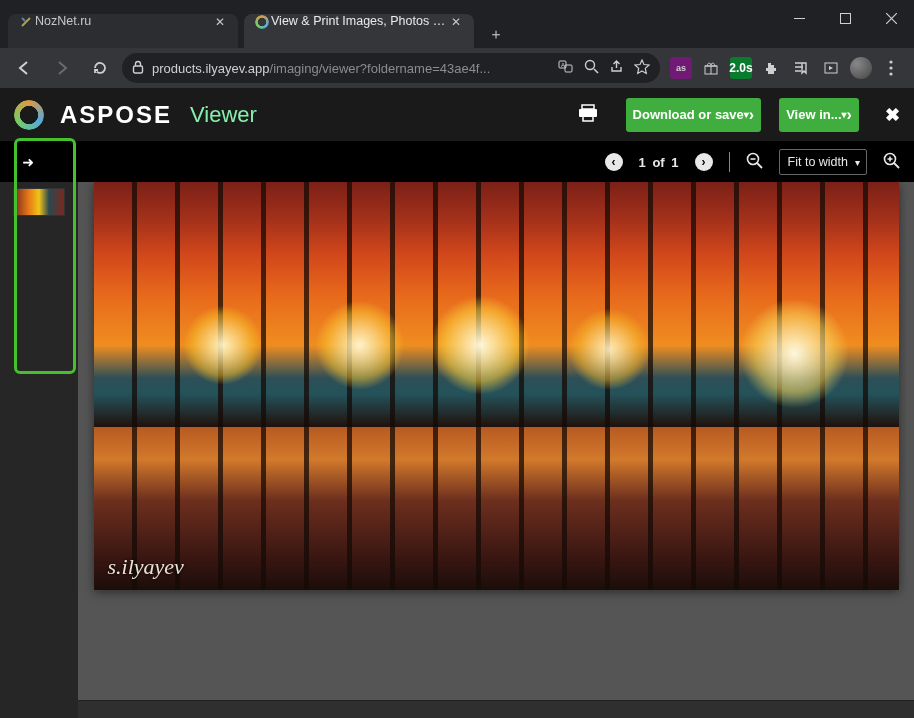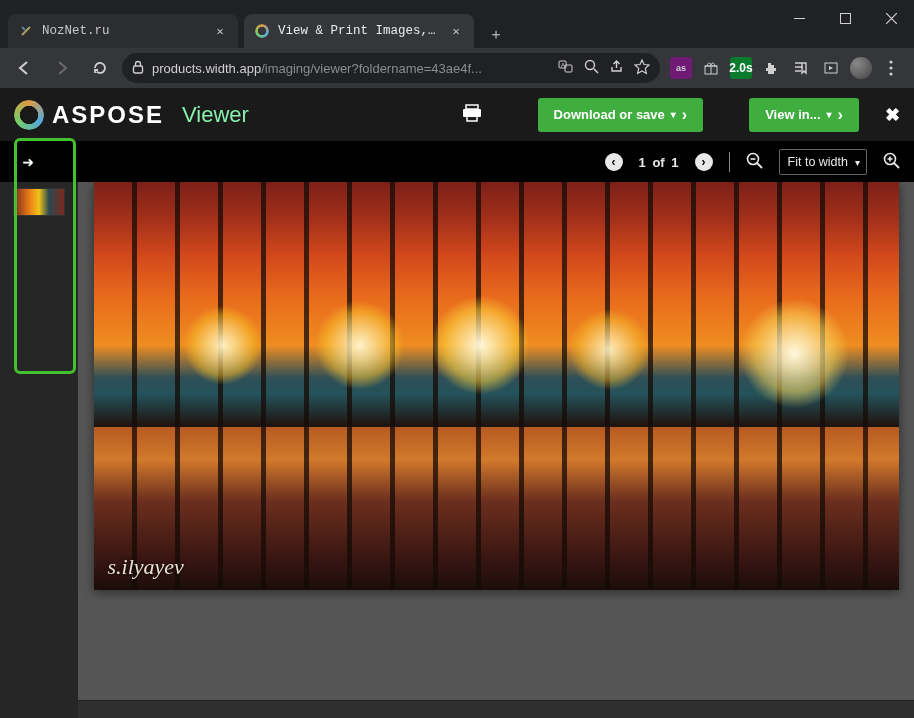--- a/index.html
+++ b/index.html
@@ -30,27 +30,26 @@
   .tabstrip {
     height: 36px;
     display: flex; align-items: flex-end;
     padding-left: 8px;
     background: #202124;
   }
   .tab {
     height: 34px; width: 230px;
     background: #2b2d30;
     color: #c7c7c7;
-    display: flex; align-items: center;
+    display: flex; align-items: flex-start;
     padding: 0 10px;
     border-radius: 8px 8px 0 0;
     margin-right: 6px;
-    gap: 8px;
+    gap: 1px;
     position: relative;
-    font-family: Liberation Mono, monospace;
   }
   .tab.active { background: #35363a; color: #e8eaed; }
   .tab .favicon { width:16px; height:16px; display:flex; align-items:center; justify-content:center; }
   .tab .title { flex:1; white-space:nowrap; overflow:hidden; text-overflow:ellipsis; font-size:12.5px; }
   .tab .close { width:16px; height:16px; display:flex; align-items:center; justify-content:center; color:#c7c7c7; font-size:12px; }
   .newtab {
     width:28px; height:28px; margin-left:2px;
     display:flex; align-items:center; justify-content:center;
     color:#cfcfcf; font-size:15px; border-radius:50%;
   }
@@ -88,30 +87,30 @@
     background:#2b2b2b;
     display:flex; flex-direction:column;
   }
   
   .app-header {
     height:54px; background:#1a1a1a;
     display:flex; align-items:center;
     padding:0 14px; gap:18px;
     border-bottom:1px solid #000;
   }
-  .logo { display:flex; align-items:center; gap:8px; }
+  .logo { display:flex; align-items:center; gap:16px; }
   .logo-text { font-size:24px; font-weight:800; letter-spacing:2px; color:#fff; }
   .viewer-label { font-size:22px; color:#86efac; font-weight:400; }
   .app-header-spacer { flex:1; }
   .print-btn { color:#fff; font-size:16px; margin-right:10px; }
   .green-btn {
     background:#3fae3f; color:#fff;
-    height:34px; padding:0 16px;
-    display:flex; align-items:center; gap:6px;
-    border-radius:3px; font-size:13px; font-weight:600;margin-left:28px;
+    height:34px; padding:0 7px;
+    display:flex; align-items:center; gap:0;
+    border-radius:3px; font-size:13px; font-weight:600;
   }
   .green-btn .caret { font-size:10px; }
   .green-btn .chev { font-size:16px; font-weight:bold; }
   .close-app { color:#fff; font-size:18px; font-weight:bold; margin-left:8px; }
   
   .sub-toolbar {
     height:40px; background:#000;
     display:flex; align-items:center;
     padding:0 14px; gap:16px;
     color:#e8e8e8;
@@ -269,21 +268,21 @@
       </svg>
   </div>
   <div class="omnibox">
     <span>
       <svg width="12" height="14" viewBox="0 0 12 14">
           <rect x="1.5" y="6" width="9" height="7" rx="1.5" fill="none" stroke="#cfcfcf" stroke-width="1.4"></rect>
           <path d="M3.5 6V4a2.5 2.5 0 0 1 5 0v2" fill="none" stroke="#cfcfcf" stroke-width="1.4"></path>
         </svg>
     </span>
     <span class="omni-url">
-      <span>products.width.app</span><span class="dim">/imaging/viewer?foldername=43ae4f...</span>
+      <span>products.ilyayev.app</span><span class="dim">/imaging/viewer?foldername=43ae4f...</span>
     </span>
     <div class="omni-icons">
       <span>
         <svg width="16" height="16" viewBox="0 0 16 16">
             <rect x="1" y="2" width="7" height="7" rx="1" fill="none" stroke="currentColor"></rect>
             <rect x="7" y="6" width="7" height="7" rx="1" fill="none" stroke="currentColor"></rect>
             <text x="3" y="8" font-size="6" fill="currentColor">A</text>
           </svg>
       </span>
       <span>

